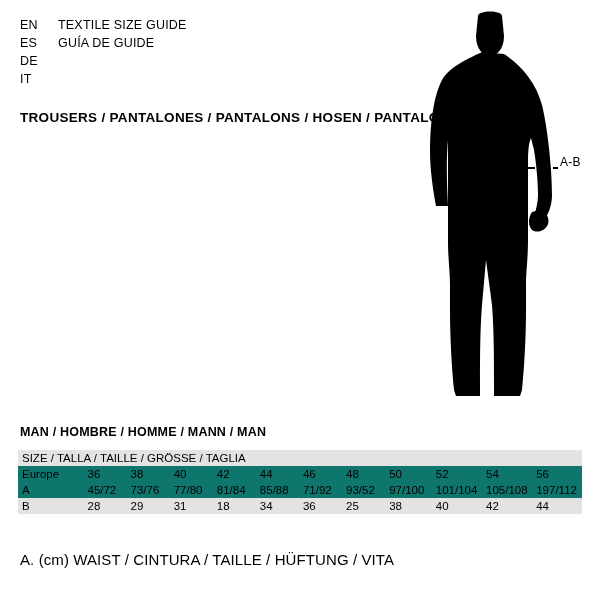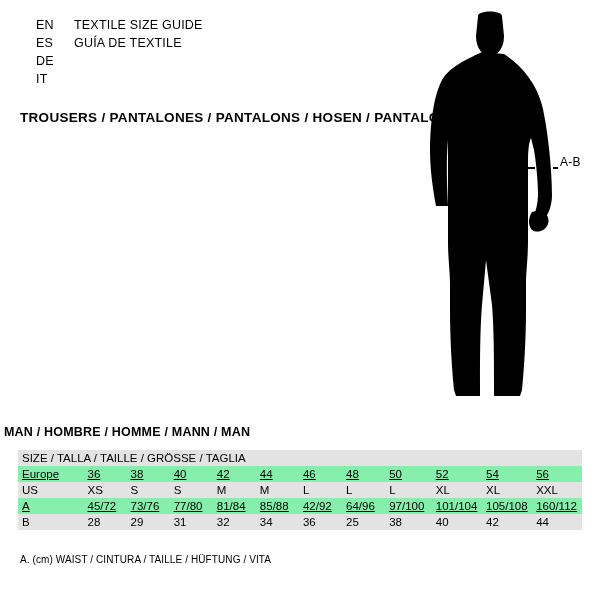--- a/index.html
+++ b/index.html
@@ -31,21 +31,20 @@
   .lang-row {
     display: flex;
     align-items: baseline;
     height: 18px;
     line-height: 18px;
   }
   .lang-code {
     width: 38px;
     font-size: 12.5px;
     letter-spacing: 0.2px;
-    margin-left: 16px;
   }
   .lang-text {
     font-size: 12.5px;
     letter-spacing: 0.2px;
   }
 
   
   .section-title {
     position: absolute;
     left: 20px;
@@ -70,21 +69,21 @@
     position: absolute;
     left: 560px;
     top: 155px;
     font-size: 12px;
     letter-spacing: 0.2px;
   }
 
   
   .man-title {
     position: absolute;
-    left: 4px;
+    left: 20px;
     top: 425px;
     font-size: 12.5px;
     font-weight: bold;
     letter-spacing: 0.2px;
   }
 
   table.size-table {
     position: absolute;
     left: 18px;
     top: 450px;
@@ -93,55 +92,54 @@
     font-size: 11.5px;
   }
   table.size-table td {
     padding: 2px 0 2px 4px;
     white-space: nowrap;
   }
   table.size-table tr.shade td {
     background: #e3e3e3;
   }
   table.size-table tr.plain td {
-    background: #86efac;
-    text-decoration: underline;
+    background: #0f766e;
   }
   td.lbl {
     width: 92px;
   }
   td.val {
     width: 52px;
   }
 
   
   .footnotes {
     position: absolute;
     left: 20px;
     top: 552px;
-    font-size: 10px;
+    font-size: 15px;
     line-height: 16px;
   }
   .footnote {
     letter-spacing: 0.1px;
   }
 </style>
 </head>
 <body>
 
 <div class="page">
 
   <div class="lang-block">
     <div class="lang-row">
       <div class="lang-code">EN</div>
       <div class="lang-text">TEXTILE SIZE GUIDE</div>
     </div>
     <div class="lang-row">
       <div class="lang-code">ES</div>
-      <div class="lang-text">GUÍA DE TEXTILE</div>
+      <div class="lang-text">GUÍA DE GUIDE</div>
     </div>
     <div class="lang-row">
       <div class="lang-code">DE</div>
     </div>
     <div class="lang-row">
       <div class="lang-code">IT</div>
     </div>
   </div>
 
   <div class="section-title">TROUSERS / PANTALONES / PANTALONS / HOSEN / PANTALONI</div>
@@ -207,54 +205,40 @@
         <td class="val">40</td>
         <td class="val">42</td>
         <td class="val">44</td>
         <td class="val">46</td>
         <td class="val">48</td>
         <td class="val">50</td>
         <td class="val">52</td>
         <td class="val">54</td>
         <td class="val">56</td>
       </tr>
-      <tr class="shade">
-        <td class="lbl">US</td>
-        <td class="val">XS</td>
-        <td class="val">S</td>
-        <td class="val">S</td>
-        <td class="val">M</td>
-        <td class="val">M</td>
-        <td class="val">L</td>
-        <td class="val">L</td>
-        <td class="val">L</td>
-        <td class="val">XL</td>
-        <td class="val">XL</td>
-        <td class="val">XXL</td>
-      </tr>
       <tr class="plain">
         <td class="lbl">A</td>
         <td class="val">45/72</td>
         <td class="val">73/76</td>
         <td class="val">77/80</td>
         <td class="val">81/84</td>
         <td class="val">85/88</td>
-        <td class="val">42/92</td>
-        <td class="val">64/96</td>
+        <td class="val">71/92</td>
+        <td class="val">93/52</td>
         <td class="val">97/100</td>
         <td class="val">101/104</td>
         <td class="val">105/108</td>
-        <td class="val">160/112</td>
+        <td class="val">197/112</td>
       </tr>
       <tr class="shade">
         <td class="lbl">B</td>
         <td class="val">28</td>
         <td class="val">29</td>
         <td class="val">31</td>
-        <td class="val">32</td>
+        <td class="val">18</td>
         <td class="val">34</td>
         <td class="val">36</td>
         <td class="val">25</td>
         <td class="val">38</td>
         <td class="val">40</td>
         <td class="val">42</td>
         <td class="val">44</td>
       </tr>
     </tbody>
   </table>

